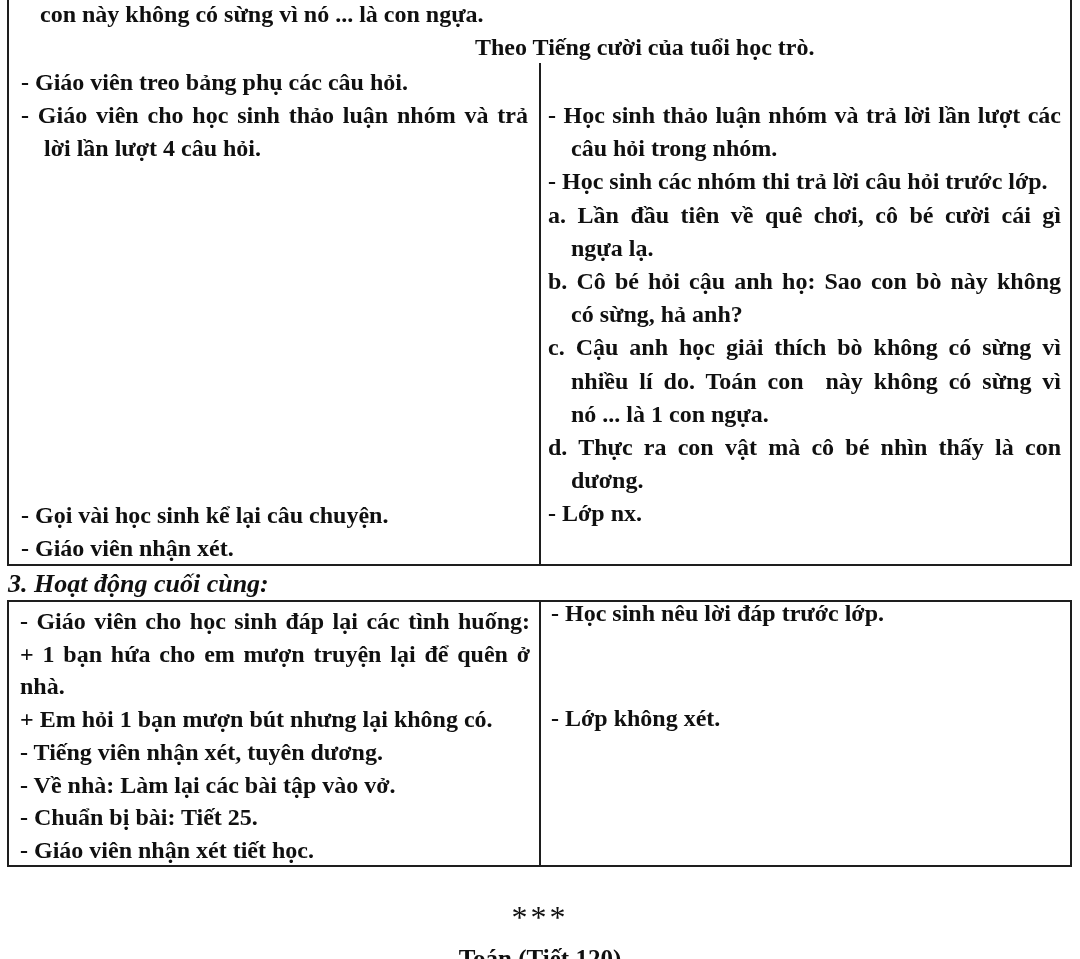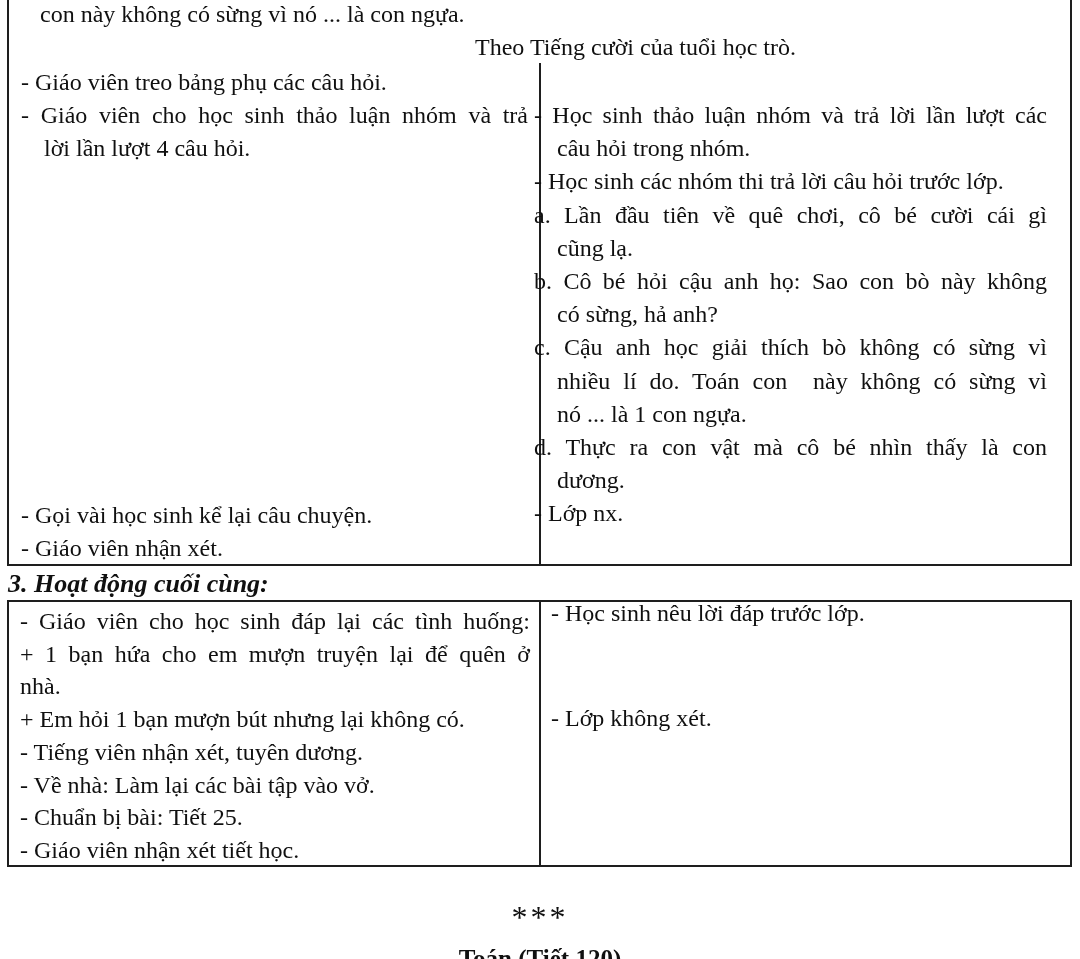--- a/index.html
+++ b/index.html
@@ -5,24 +5,24 @@
   html,body { margin:0; padding:0; background:#ffffff; }
   body {
     width:1080px; height:959px; overflow:hidden;
     font-family:"Liberation Serif","DejaVu Serif",serif;
     color:#101010;
   }
   .page { position:relative; width:1080px; height:959px; background:#fff; }
   .abs { position:absolute; }
   .vline { position:absolute; width:2px; background:#1e1e1e; }
   .hline { position:absolute; height:2px; background:#1e1e1e; }
-  .line { font-size:24px; white-space:pre-wrap; }
+  .line { font-size:24px; white-space:pre-wrap;font-weight:bold; }
   .col  { position:absolute; }
   .t1-left  { left:21px;  top:66px;  width:507px; line-height:33.2px; }
-  .t1-right { left:534px; top:99px;  width:513px; line-height:33.2px; }
+  .t1-right { left:548px; top:99px;  width:513px; line-height:33.2px; }
   .t2-left  { left:20px;  top:605px; width:510px; line-height:32.7px; }
   .spacer { height:333px; }
   .j   { text-align:justify; text-align-last:justify; }
   .ind { padding-left:23px; }
   .span1 { left:40px;  top:1px;  }
   .span2 { left:475px; top:34px; }
   .t2r1 { left:551px; top:600px; width:513px; }
   .t2r2 { left:551px; top:705px; width:513px; }
   .heading {
     left:8px; top:569px; font-size:26px;
@@ -57,21 +57,21 @@
     <div class="spacer"></div>
     <div class="line">- Gọi vài học sinh kể lại câu chuyện.</div>
     <div class="line">- Giáo viên nhận xét.</div>
   </div>
 
   <div class="col t1-right">
     <div class="line j">- Học sinh thảo luận nhóm và trả lời lần lượt các</div>
     <div class="line ind">câu hỏi trong nhóm.</div>
     <div class="line">- Học sinh các nhóm thi trả lời câu hỏi trước lớp.</div>
     <div class="line j">a. Lần đầu tiên về quê chơi, cô bé cười cái gì</div>
-    <div class="line ind">cũng lạ.</div>
+    <div class="line ind">ngựa lạ.</div>
     <div class="line j">b. Cô bé hỏi cậu anh họ: Sao con bò này không</div>
     <div class="line ind">có sừng, hả anh?</div>
     <div class="line j">c. Cậu anh học giải thích bò không có sừng vì</div>
     <div class="line j ind">nhiều lí do. Toán con  này không có sừng vì</div>
     <div class="line ind">nó ... là 1 con ngựa.</div>
     <div class="line j">d. Thực ra con vật mà cô bé nhìn thấy là con</div>
     <div class="line ind">dương.</div>
     <div class="line">- Lớp nx.</div>
   </div>
 

